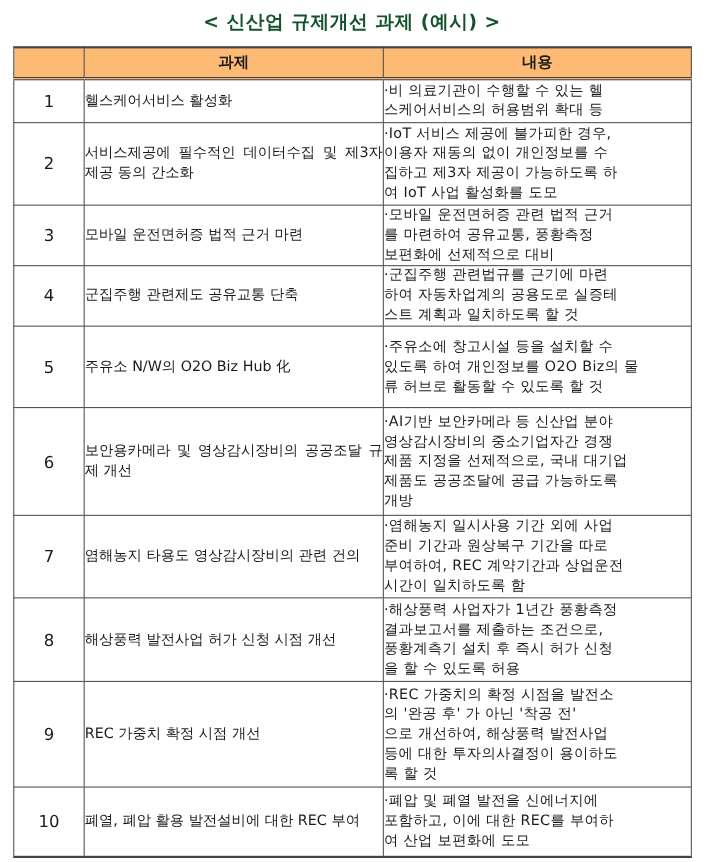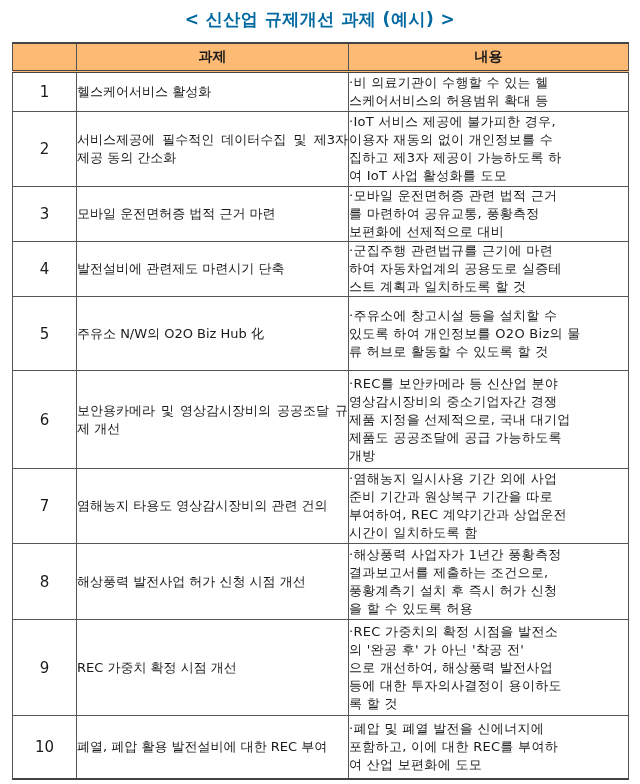--- a/index.html
+++ b/index.html
@@ -1,19 +1,19 @@
 <!DOCTYPE html>
 <html><head>
 <meta charset="utf-8">
 <style>
   html, body { margin: 0; padding: 0; background: #ffffff; }
   body { width: 640px; height: 784px; position: relative; overflow: hidden;
          font-family: "DejaVu Sans", "Liberation Sans", sans-serif; color: #1a1a1a; }
   .title { position: absolute; top: 8px; left: 0; width: 640px; text-align: center;
-           font-size: 17px; font-weight: bold; letter-spacing: 0.5px; color: #0369a1; }
+           font-size: 17px; font-weight: bold; letter-spacing: 0.5px; color: #14532d; }
   table.main { position: absolute; top: 42px; left: 12px; width: 616px; border-collapse: collapse;
                table-layout: fixed; }
   table.main col.c-no { width: 64px; }
   table.main col.c-task { width: 272px; }
   table.main col.c-content { width: 280px; }
   table.main th, table.main td { border: 1px solid #555; padding: 0; vertical-align: middle; }
   table.main thead th { background: #fdba74; height: 26px; font-size: 14px; font-weight: bold;
                         text-align: center; border-bottom: 3px double #444; }
   td.no { text-align: center; font-size: 15px; }
   td.task { font-size: 13px; line-height: 18px; padding-left: 3px; padding-right: 4px; text-align: justify; margin-left: 22px; }
@@ -64,41 +64,41 @@
         <td class="no">3</td>
         <td class="task">모바일 운전면허증 법적 근거 마련</td>
         <td class="content">
           <span class="line">·모바일 운전면허증 관련 법적 근거</span>
           <span class="line">를 마련하여 공유교통, 풍황측정</span>
           <span class="line">보편화에 선제적으로 대비</span>
         </td>
       </tr>
       <tr style="height: 49px;">
         <td class="no">4</td>
-        <td class="task">발전설비에 관련제도 마련시기 단축</td>
+        <td class="task">군집주행 관련제도 공유교통 단축</td>
         <td class="content">
           <span class="line">·군집주행 관련법규를 근기에 마련</span>
           <span class="line">하여 자동차업계의 공용도로 실증테</span>
           <span class="line">스트 계획과 일치하도록 할 것</span>
         </td>
       </tr>
       <tr style="height: 74px;">
         <td class="no">5</td>
         <td class="task">주유소 N/W의 O2O Biz Hub 化</td>
         <td class="content">
           <span class="line">·주유소에 창고시설 등을 설치할 수</span>
           <span class="line">있도록 하여 개인정보를 O2O Biz의 물</span>
           <span class="line">류 허브로 활동할 수 있도록 할 것</span>
         </td>
       </tr>
       <tr style="height: 98px;">
         <td class="no">6</td>
         <td class="task">보안용카메라 및 영상감시장비의 공공조달 규제 개선</td>
         <td class="content">
-          <span class="line">·REC를 보안카메라 등 신산업 분야</span>
+          <span class="line">·AI기반 보안카메라 등 신산업 분야</span>
           <span class="line">영상감시장비의 중소기업자간 경쟁</span>
           <span class="line">제품 지정을 선제적으로, 국내 대기업</span>
           <span class="line">제품도 공공조달에 공급 가능하도록</span>
           <span class="line">개방</span>
         </td>
       </tr>
       <tr style="height: 75px;">
         <td class="no">7</td>
         <td class="task">염해농지 타용도 영상감시장비의 관련 건의</td>
         <td class="content">

